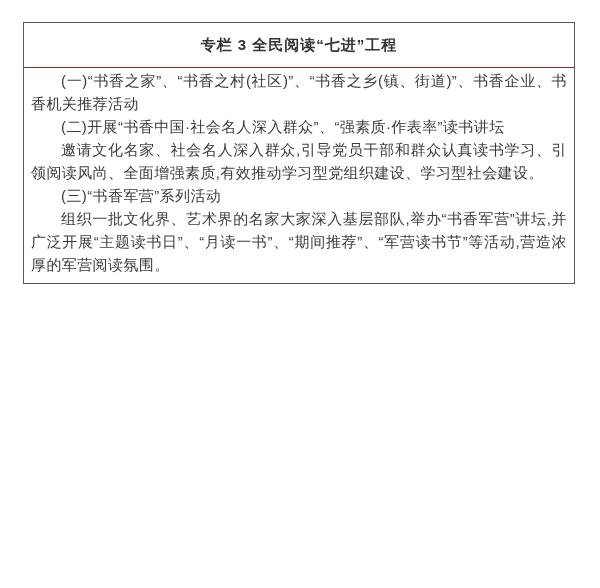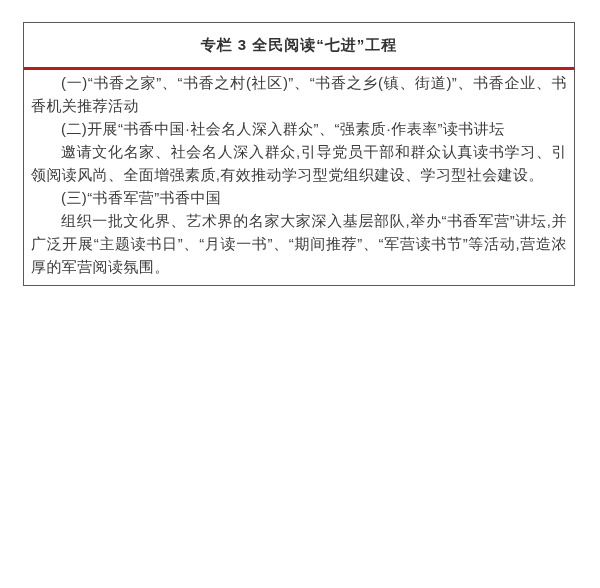--- a/index.html
+++ b/index.html
@@ -18,21 +18,21 @@
   .panel-box {
     position: absolute;
     left: 23px;
     top: 22px;
     width: 552px;
     border: 1px solid #595959;
     background: #ffffff;
     box-sizing: border-box;
   }
   .panel-title {
-    border-bottom: 3px solid #b91c1c;
+    border-bottom: 1px solid #b91c1c;
     text-align: center;
     font-weight: bold;
     font-size: 15px;
     color: #333333;
     padding: 13px 0 12px 0;
     letter-spacing: 1px;
   }
   .panel-body {
     padding: 1px 7px 7px 7px;
   }
@@ -50,17 +50,17 @@
 </head>
 <body>
 
 <div class="page">
   <div class="panel-box">
     <div class="panel-title">专栏 3  全民阅读“七进”工程</div>
     <div class="panel-body">
       <p>(一)“书香之家”、“书香之村(社区)”、“书香之乡(镇、街道)”、书香企业、书香机关推荐活动</p>
       <p>(二)开展“书香中国·社会名人深入群众”、“强素质·作表率”读书讲坛</p>
       <p>邀请文化名家、社会名人深入群众,引导党员干部和群众认真读书学习、引领阅读风尚、全面增强素质,有效推动学习型党组织建设、学习型社会建设。</p>
-      <p>(三)“书香军营”书香中国</p>
+      <p>(三)“书香军营”系列活动</p>
       <p>组织一批文化界、艺术界的名家大家深入基层部队,举办“书香军营”讲坛,并广泛开展“主题读书日”、“月读一书”、“期间推荐”、“军营读书节”等活动,营造浓厚的军营阅读氛围。</p>
     </div>
   </div>
 </div>
 
 </body></html>

